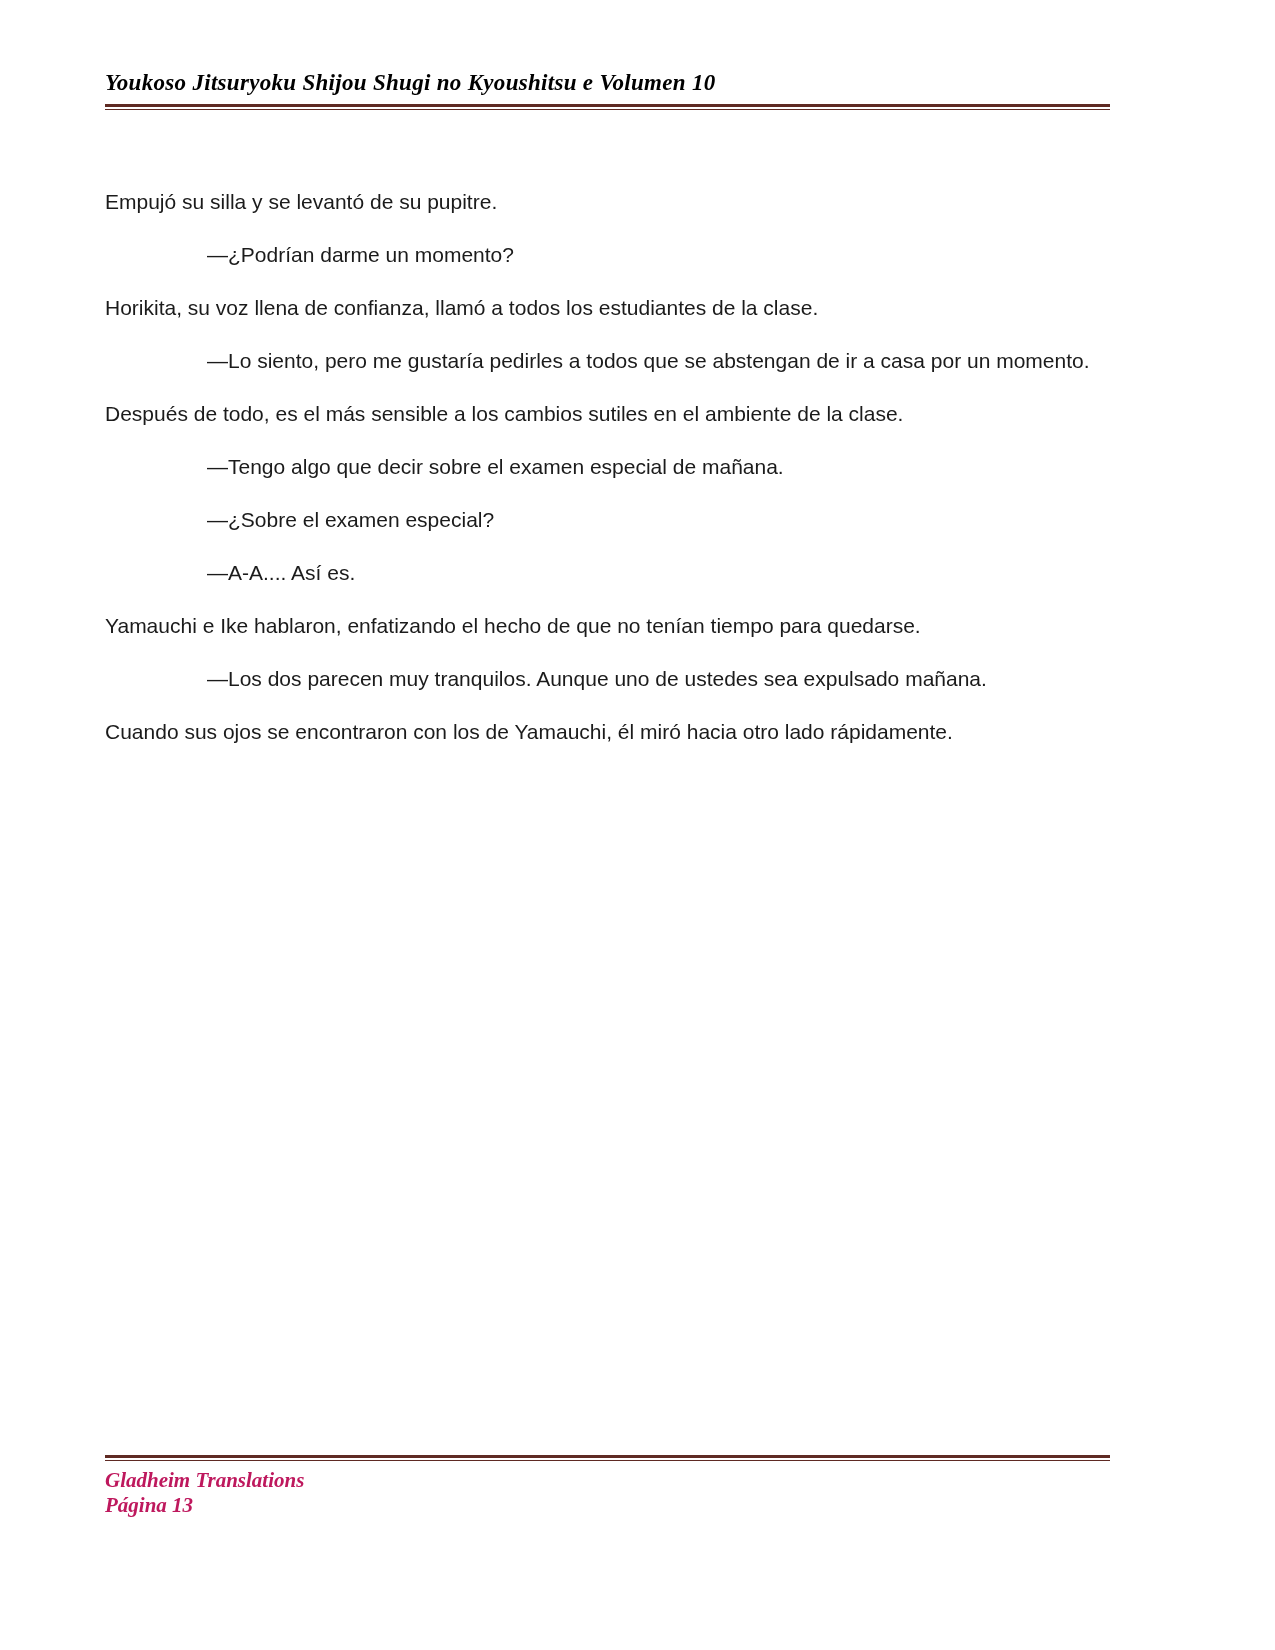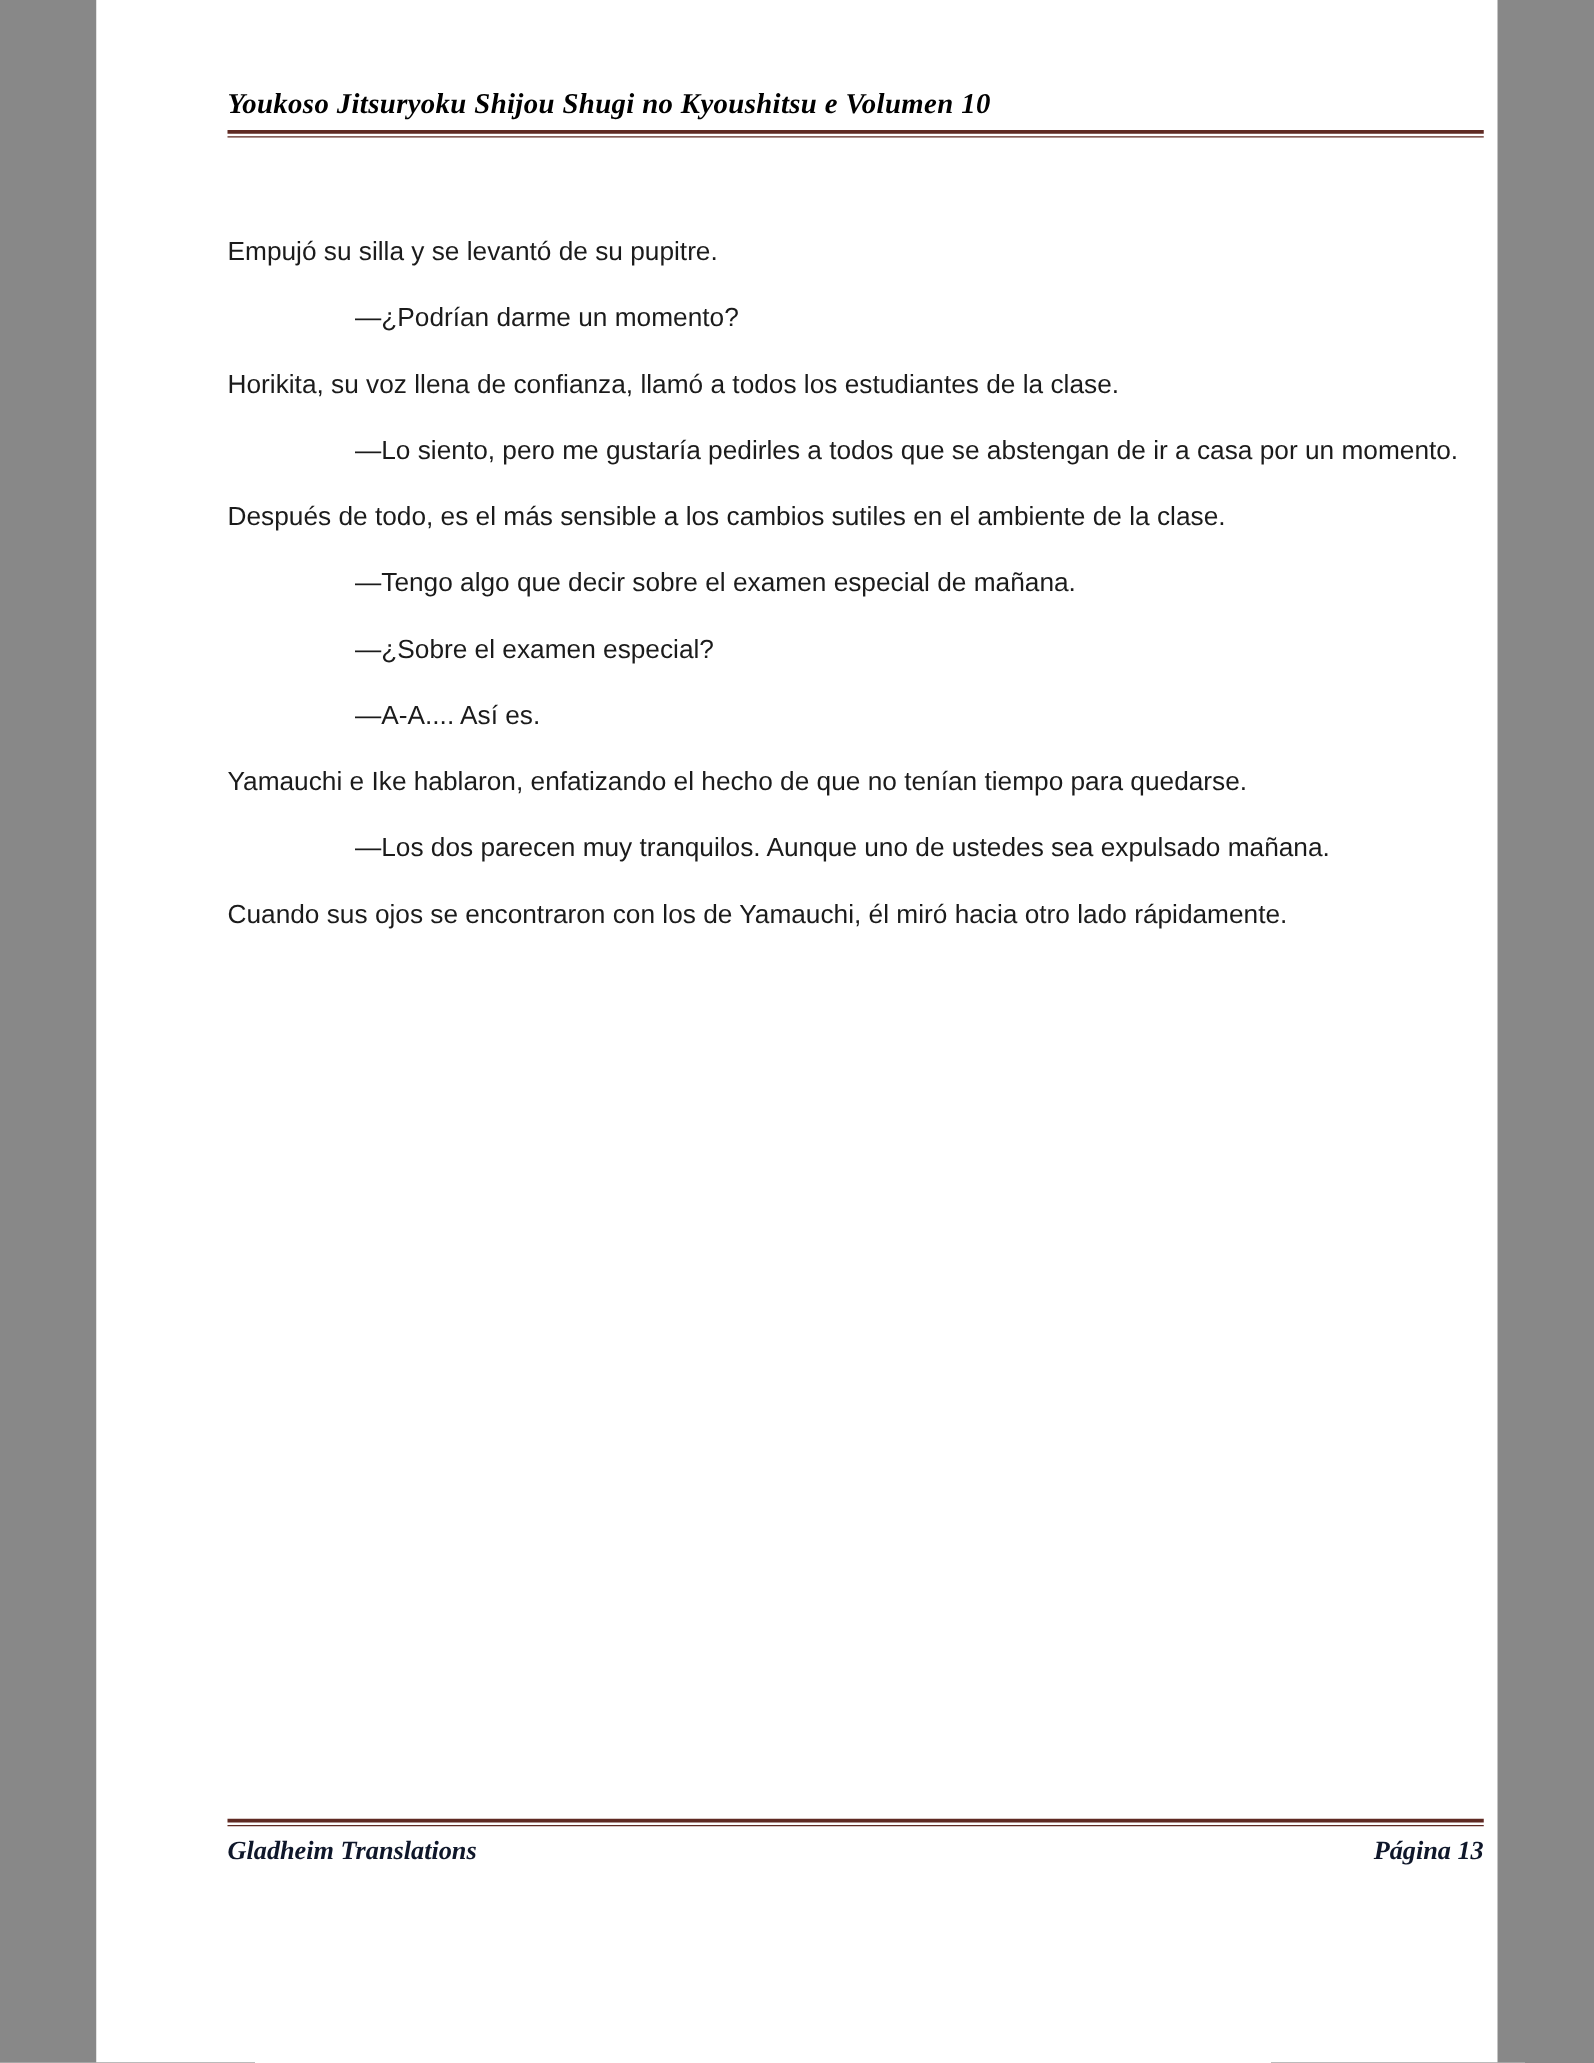--- a/index.html
+++ b/index.html
@@ -1,19 +1,19 @@
 <!DOCTYPE html>
 <html><head>
 <meta charset="utf-8">
 <style>
   * { margin: 0; padding: 0; box-sizing: border-box; }
   html, body { background: #888; }
   .page {
     position: relative;
-    width: 1121px;
+    width: 1275px;
     height: 1650px;
     margin: 0 auto;
     background: #ffffff;
     font-family: "Liberation Sans", sans-serif;
     color: #1b1b1b;
     overflow: hidden;
   }
 
   
   .header {
@@ -61,21 +61,22 @@
   }
   .footer-row {
     display: flex;
     justify-content: space-between;
     align-items: baseline;
     padding-top: 7px;
     font-family: "Liberation Serif", serif;
     font-style: italic;
     font-weight: bold;
     font-size: 21px;
-    color: #0f172a;
+    color: #be185d;
+    flex-direction: column;
   }
 </style>
 </head>
 <body>
 
 <div class="page">
 
   <div class="header">
     <div class="header-title">Youkoso Jitsuryoku Shijou Shugi no Kyoushitsu e Volumen 10</div>
     <div class="rule">

